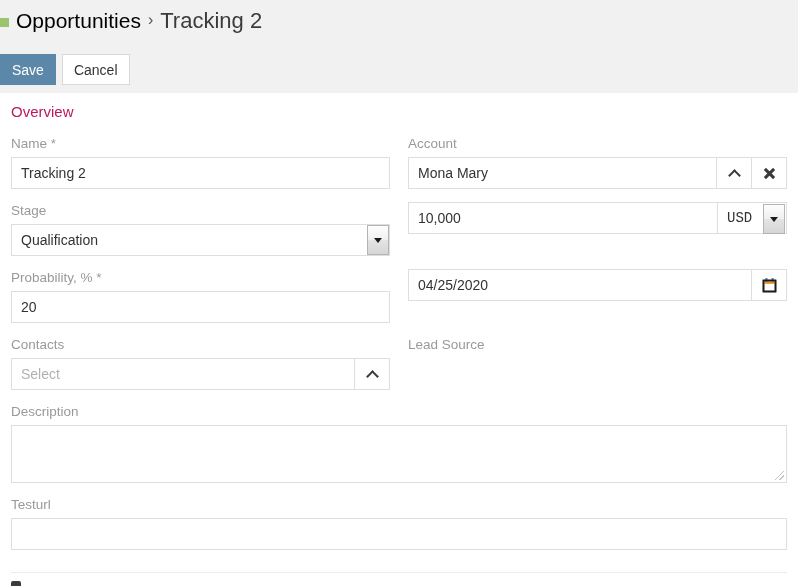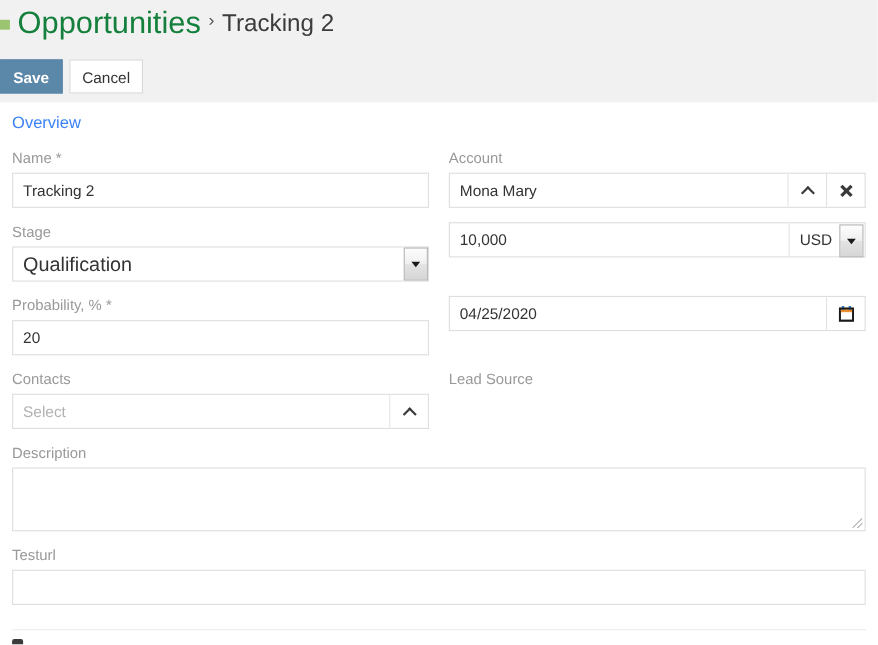--- a/index.html
+++ b/index.html
@@ -20,21 +20,21 @@
   .breadcrumb {
     position: absolute; left: 0; top: 6px; height: 30px;
     display: flex; align-items: center;
   }
   .bc-square {
     width: 9px; height: 9px; background: #9ac46f;
     display: inline-block; margin-right: 7px; margin-top: 2px;
     flex: 0 0 auto;
   }
   .bc-link {
-    color: #15803d; font-size: 28px; line-height: 26px;
+    color: #000000; font-size: 21px; line-height: 26px;
     text-decoration: none; cursor: pointer; white-space: nowrap;
   }
   .bc-sep {
     color: #555; font-size: 16px; margin: 0 7px 0 7px;
     line-height: 26px; position: relative; top: -1px;
   }
   .bc-current {
     color: #3b3b3b; font-size: 22px; line-height: 26px; white-space: nowrap;
   }
 
@@ -45,31 +45,31 @@
   }
   .btn {
     font-family: "Liberation Sans", sans-serif;
     font-size: 14px; line-height: 1;
     padding: 0 11px; height: 31px;
     display: inline-flex; align-items: center; justify-content: center;
     border: 1px solid transparent; cursor: pointer;
     border-radius: 0;
   }
   .btn-primary {
-    background: #5b87a8; color: #ffffff; border-color: #5b87a8; font-weight: bold;
+    background: #5b87a8; color: #ffffff; border-color: #5b87a8;
   }
   .btn-default {
     background: #ffffff; color: #333333; border-color: #d8d8d8;
     margin-left: 6px;
   }
 
   
   .body { position: absolute; left: 0; top: 93px; width: 798px; }
   .panel-title {
-    color: #3b82f6; font-size: 15px; padding: 10px 11px 0 11px;
+    color: #be185d; font-size: 15px; padding: 10px 11px 0 11px;
     line-height: 18px;
   }
   .grid {
     padding: 0 11px; margin-top: 14px;
     display: grid; grid-template-columns: 1fr 1fr; column-gap: 18px;
     row-gap: 0;
   }
   .cell { margin-bottom: 13px; }
   .cell-full { grid-column: 1 / -1; margin-bottom: 13px; }
   .lbl {
@@ -81,21 +81,21 @@
   .ctl {
     width: 100%; height: 32px;
     border: 1px solid #dedede; background: #ffffff;
     font-family: "Liberation Sans", sans-serif; font-size: 14px;
     color: #333333; padding: 0 9px; outline: none; border-radius: 0;
   }
   .ctl::placeholder { color: #b1b1b1; }
   .ctl-static {
     display: flex; align-items: center; height: 32px;
     border: 1px solid #dedede; background: #ffffff;
-    font-size: 18px; color: #333; padding: 0 9px;
+    font-size: 14px; color: #333; padding: 0 9px;
     overflow: hidden; white-space: nowrap;
   }
 
   
   .igroup { display: flex; width: 100%; }
   .igroup > .grow { flex: 1 1 auto; min-width: 0; }
   .iaddon {
     flex: 0 0 auto; width: 35px; height: 32px;
     border: 1px solid #dedede; border-left: none;
     background: #ffffff; cursor: pointer;
@@ -134,21 +134,21 @@
     width: 0; height: 0;
     border-left: 4.5px solid transparent;
     border-right: 4.5px solid transparent;
     border-top: 5px solid #1a1a1a;
   }
 
   
   .cur-sel {
     position: relative; flex: 0 0 auto; width: 69px; height: 32px;
     border: 1px solid #dedede; border-left: none; background: #fff;
-    display: flex; align-items: center;
+    display: flex; align-items: center; font-family: Liberation Mono, monospace;
   }
   .cur-sel .cur-text {
     font-size: 14px; color: #333; padding-left: 9px;
   }
   .cur-sel .sel-arrow { right: 1px; top: 1px; }
 
   
   .cal-btn {
     flex: 0 0 auto; width: 35px; height: 32px;
     border: 1px solid #dedede; border-left: none;

